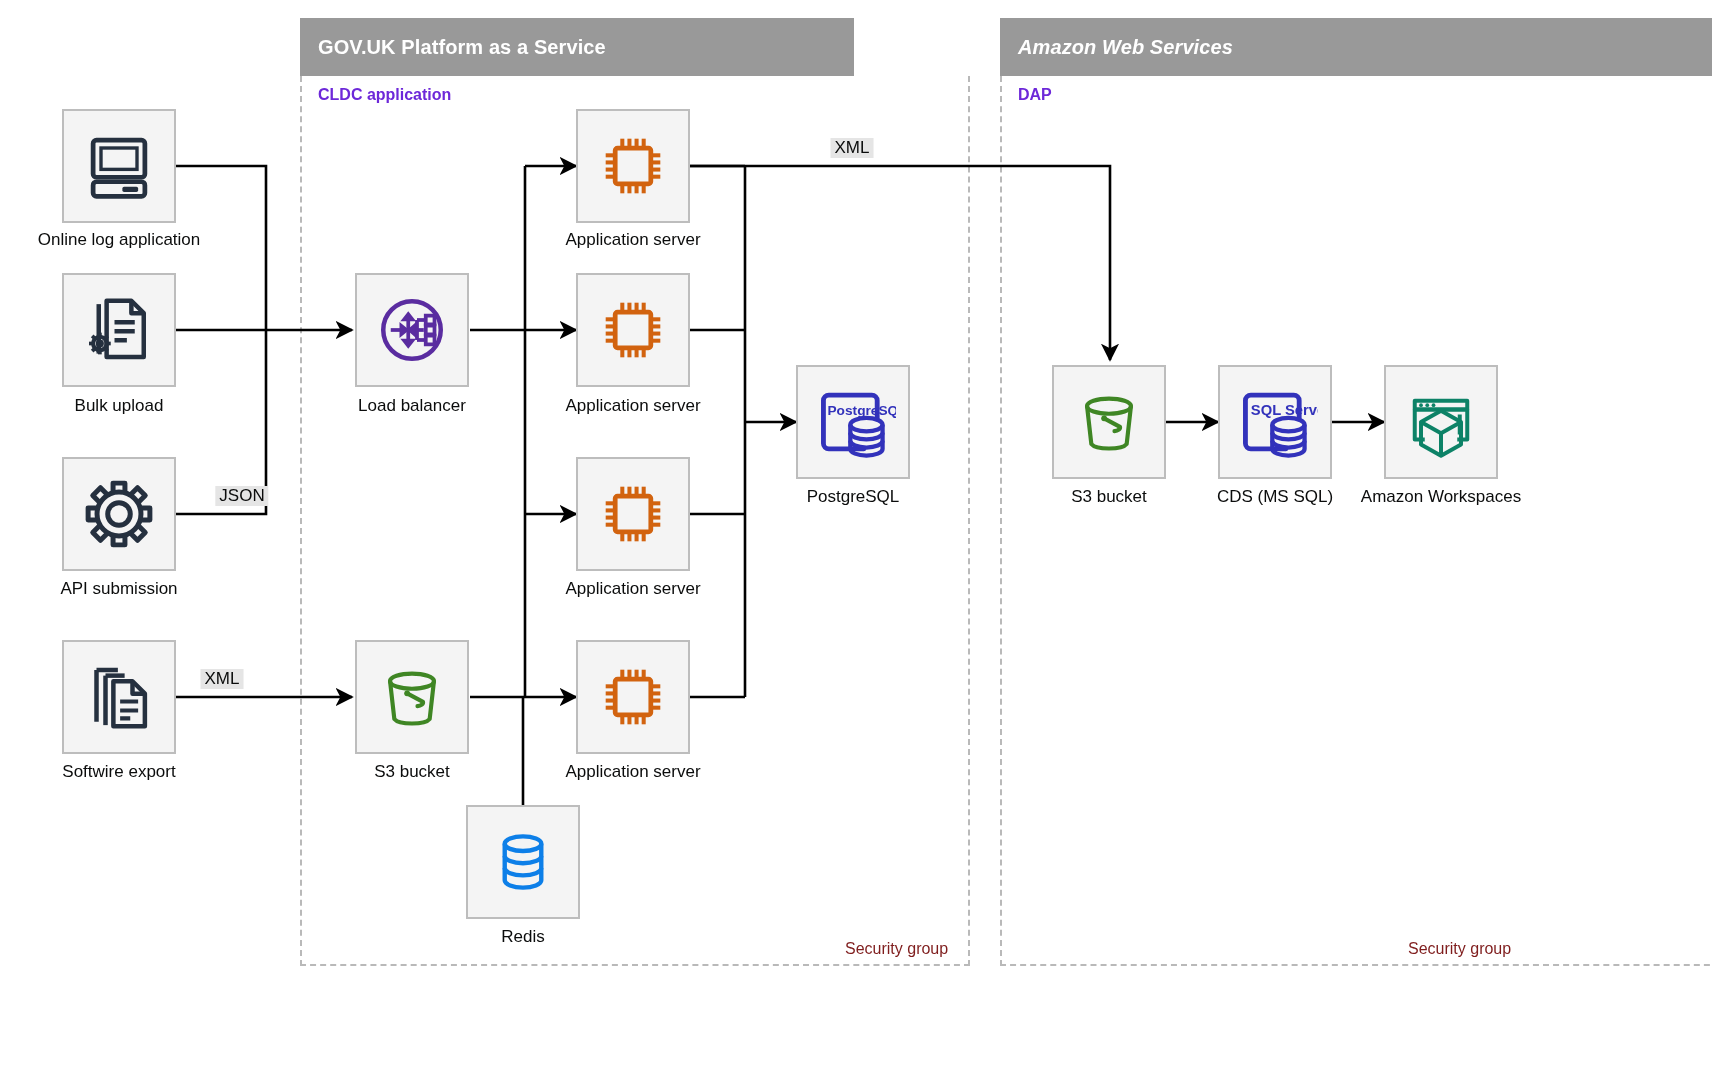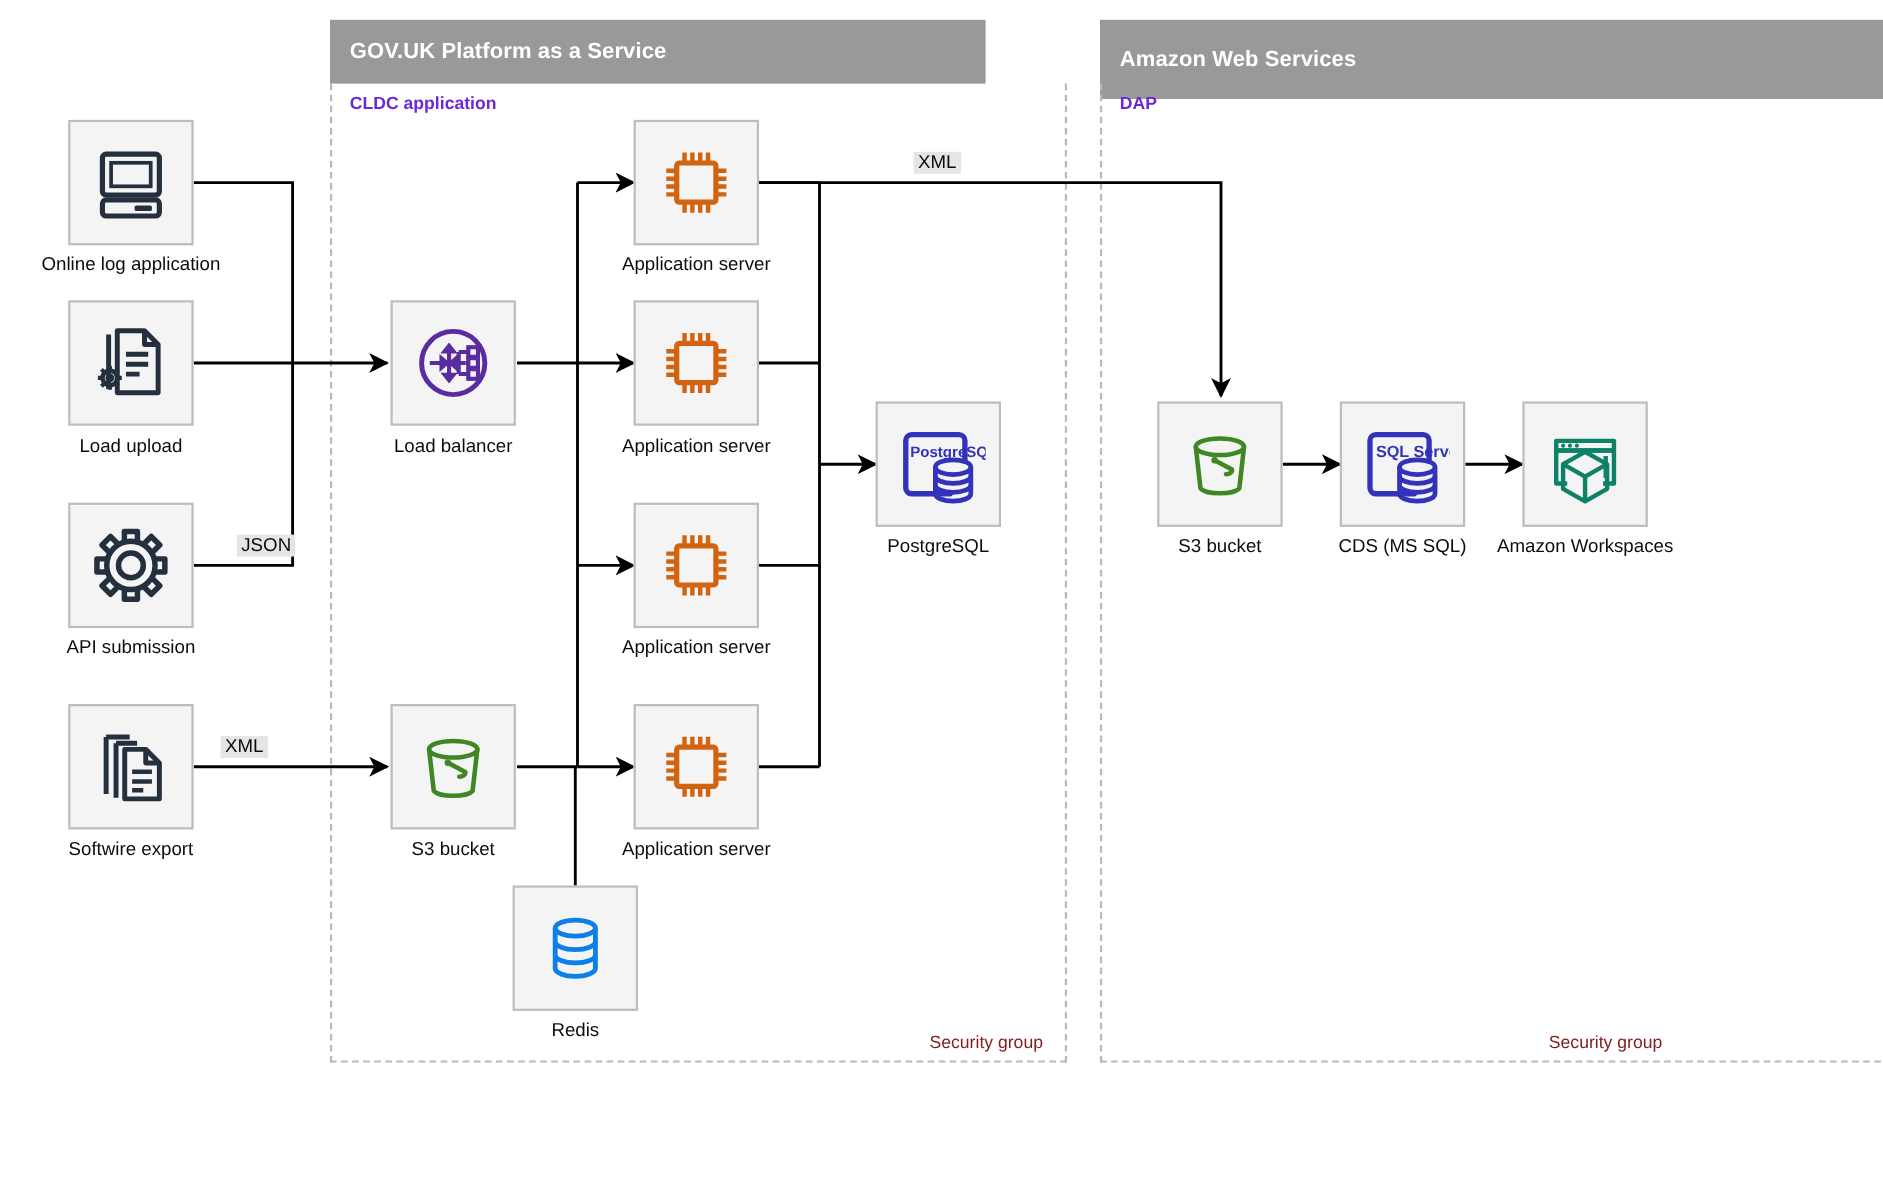--- a/index.html
+++ b/index.html
@@ -89,28 +89,28 @@
     transform: translateX(-50%);
     background: #e5e5e5;
     padding: 0 4px;
   }
 </style>
 </head>
 <body>
 
 <div id="canvas">
 
-  <div class="group-header" style="left:300px; top:18px; width:596px; height:58px;">
+  <div class="group-header" style="left:300px; top:18px; width:554px; height:58px;">
     <span>GOV.UK Platform as a Service</span>
   </div>
   <div class="dashed-box" style="left:300px; top:76px; width:670px; height:890px;"></div>
   <div class="sub-label" style="left:318px; top:86px;">CLDC application</div>
   <div class="security-group-label" style="left:845px; top:940px;">Security group</div>
 
-  <div class="group-header" style="left:1000px; top:18px; width:712px; height:72px;">
+  <div class="group-header" style="left:1000px; top:18px; width:712px; height:58px;font-style:italic;">
     <span>Amazon Web Services</span>
   </div>
   <div class="dashed-box" style="left:1000px; top:76px; width:730px; height:890px;"></div>
   <div class="sub-label" style="left:1018px; top:86px;">DAP</div>
   <div class="security-group-label" style="left:1408px; top:940px;">Security group</div>
 
   <svg class="edge-layer" viewBox="0 0 1712 1082" xmlns="http://www.w3.org/2000/svg">
     <defs>
       <marker id="arrow" viewBox="0 0 10 10" refX="9" refY="5" markerWidth="7" markerHeight="7" orient="auto-start-reverse">
         <path d="M 0 0 L 10 5 L 0 10 L 2.6 5 z" fill="#000000"></path>
@@ -181,21 +181,21 @@
           <path d="M-10.5 0 L-7 0"></path>
             <path d="M7 0 L10.5 0"></path>
           <path d="M-7.4 -7.4 L-5 -5"></path>
             <path d="M5 5 L7.4 7.4"></path>
           <path d="M7.4 -7.4 L5 -5"></path>
             <path d="M-5 5 L-7.4 7.4"></path>
         </g>
       </g>
     </svg>
   </div>
-  <div class="node-label" style="left:119px; top:396px;">Load upload</div>
+  <div class="node-label" style="left:119px; top:396px;">Bulk upload</div>
 
   <div class="node" style="left:62px; top:457px;">
     <svg width="76" height="76" viewBox="0 0 64 64">
       <g transform="translate(32,32)">
         <circle cx="0" cy="0" r="18.5" fill="none" stroke="#25303f" stroke-width="4.2"></circle>
         <circle cx="0" cy="0" r="9.5" fill="none" stroke="#25303f" stroke-width="4.2"></circle>
         <g stroke="#25303f" stroke-width="4.2" fill="none" stroke-linejoin="round">
           <path d="M-5 -18 L-5 -26 L5 -26 L5 -18"></path>
           <path d="M-5 18 L-5 26 L5 26 L5 18"></path>
           <path d="M-18 -5 L-26 -5 L-26 5 L-18 5"></path>

